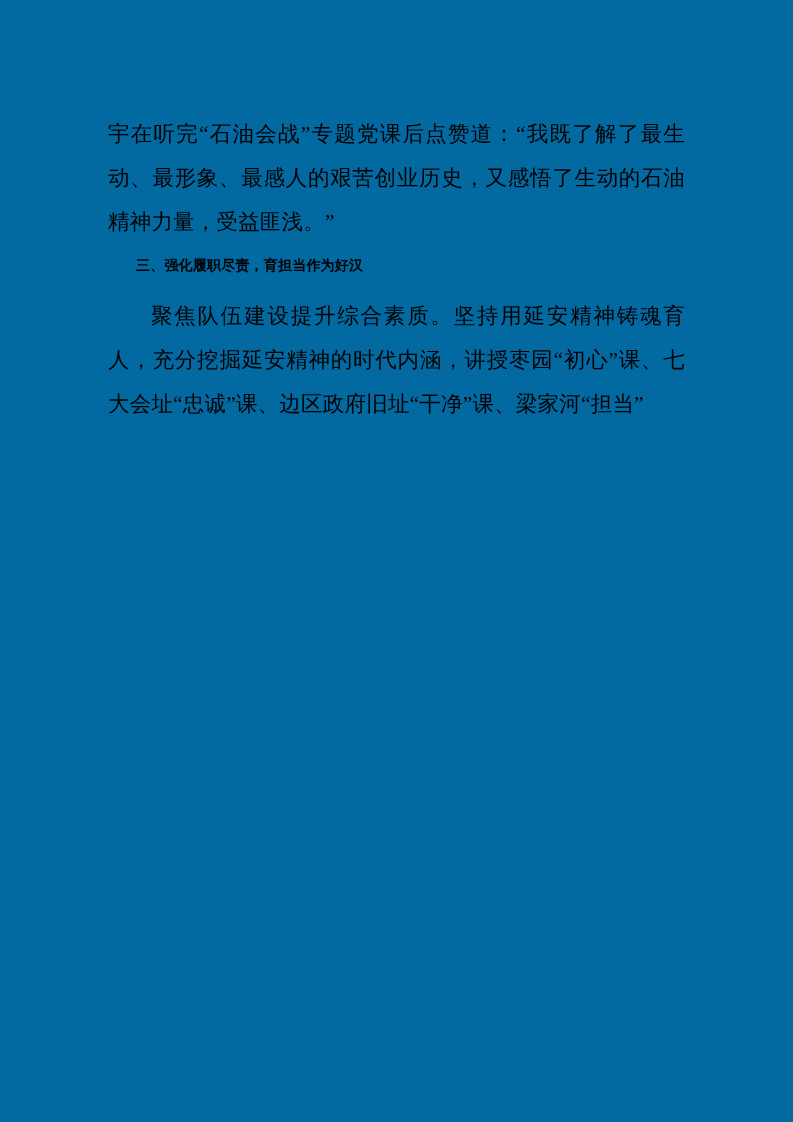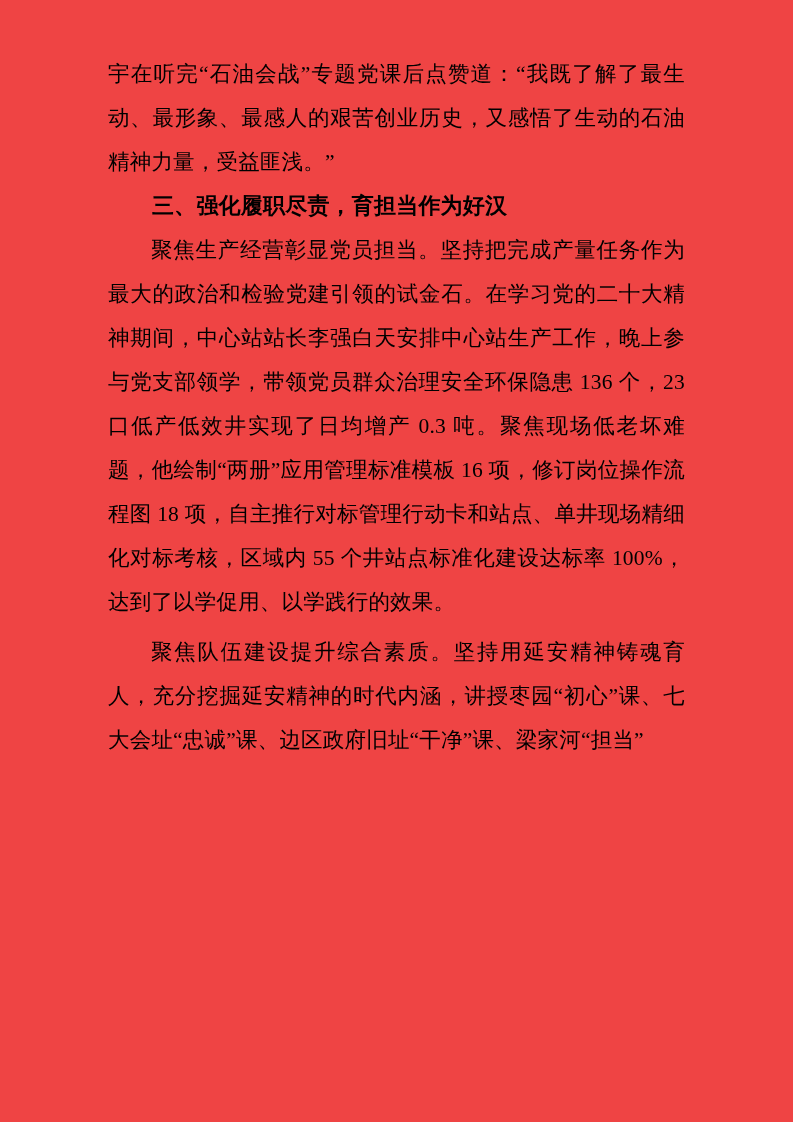--- a/index.html
+++ b/index.html
@@ -11,52 +11,51 @@
     width: 793px;
     height: 1122px;
     font-family: "Liberation Serif", "DejaVu Serif", serif;
     color: #000000;
     overflow: hidden;
   }
   .page {
     box-sizing: border-box;
     width: 793px;
     height: 1122px;
-    padding: 52px 108px 60px 108px;
-    background: #ef4444;
+    padding: 112px 108px 60px 108px;
+    background: #0369a1;
   }
   .doc-body {
     font-size: 21.5px;
     line-height: 44px;
     text-align: justify;
     text-justify: inter-ideograph;
     letter-spacing: 0.2px;
   }
   .para {
     margin: 0;
     text-indent: 2em;
   }
   .para.cont {
     text-indent: 0;
   }
   .heading {
     margin: 0;
     font-weight: bold;
     text-indent: 2em;
-    font-size: 22px;
+    font-size: 14px;
     line-height: 44px;
   }
   .spacer {
     height: 6px;
   }
 </style>
 </head>
 <body>
 
 <div class="page">
   <div class="doc-body">
     <p class="para cont">宇在听完“石油会战”专题党课后点赞道：“我既了解了最生动、最形象、最感人的艰苦创业历史，又感悟了生动的石油精神力量，受益匪浅。”</p>
     <p class="heading">三、强化履职尽责，育担当作为好汉</p>
-    <p class="para">聚焦生产经营彰显党员担当。坚持把完成产量任务作为最大的政治和检验党建引领的试金石。在学习党的二十大精神期间，中心站站长李强白天安排中心站生产工作，晚上参与党支部领学，带领党员群众治理安全环保隐患 136 个，23 口低产低效井实现了日均增产 0.3 吨。聚焦现场低老坏难题，他绘制“两册”应用管理标准模板 16 项，修订岗位操作流程图 18 项，自主推行对标管理行动卡和站点、单井现场精细化对标考核，区域内 55 个井站点标准化建设达标率 100%，达到了以学促用、以学践行的效果。</p>
     <div class="spacer"></div>
     <p class="para">聚焦队伍建设提升综合素质。坚持用延安精神铸魂育人，充分挖掘延安精神的时代内涵，讲授枣园“初心”课、七大会址“忠诚”课、边区政府旧址“干净”课、梁家河“担当”</p>
   </div>
 </div>
 
 </body></html>

